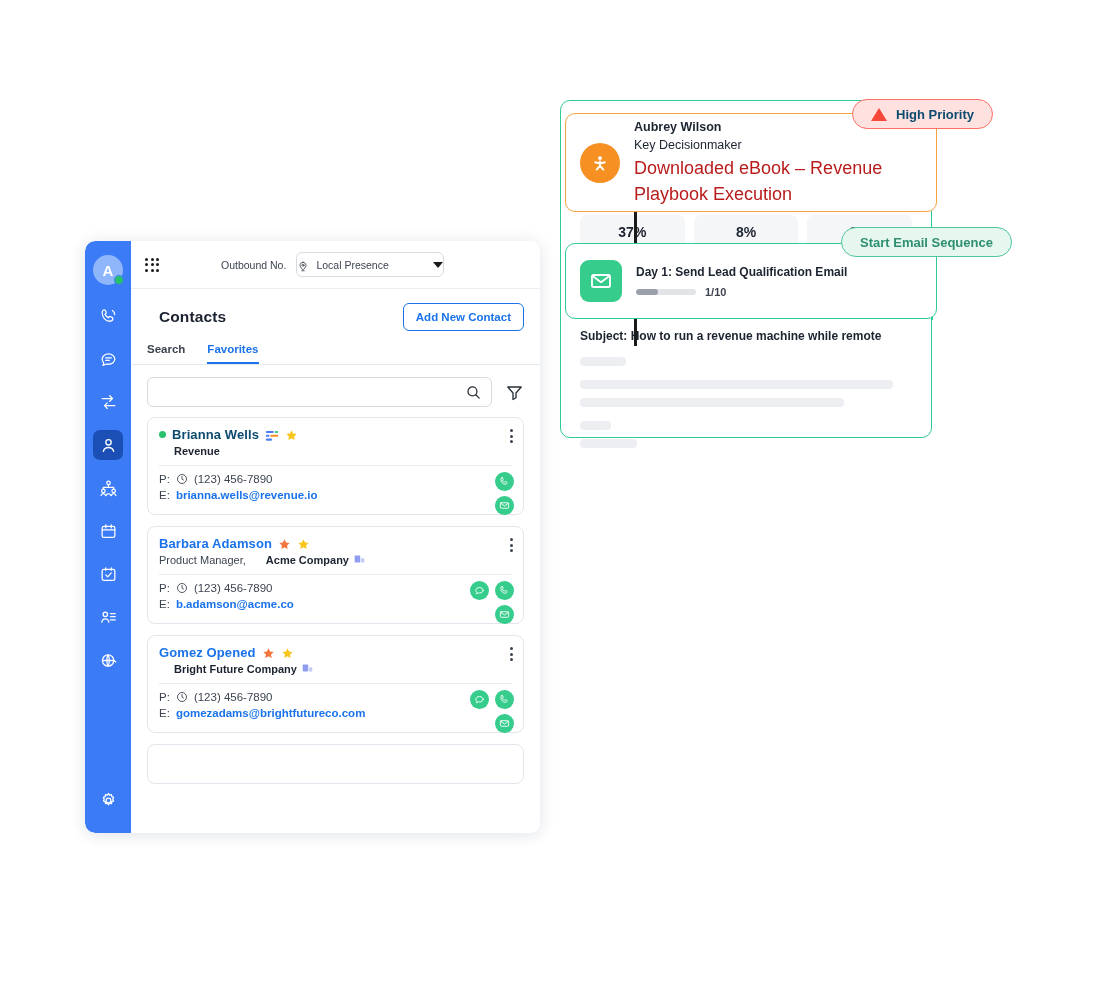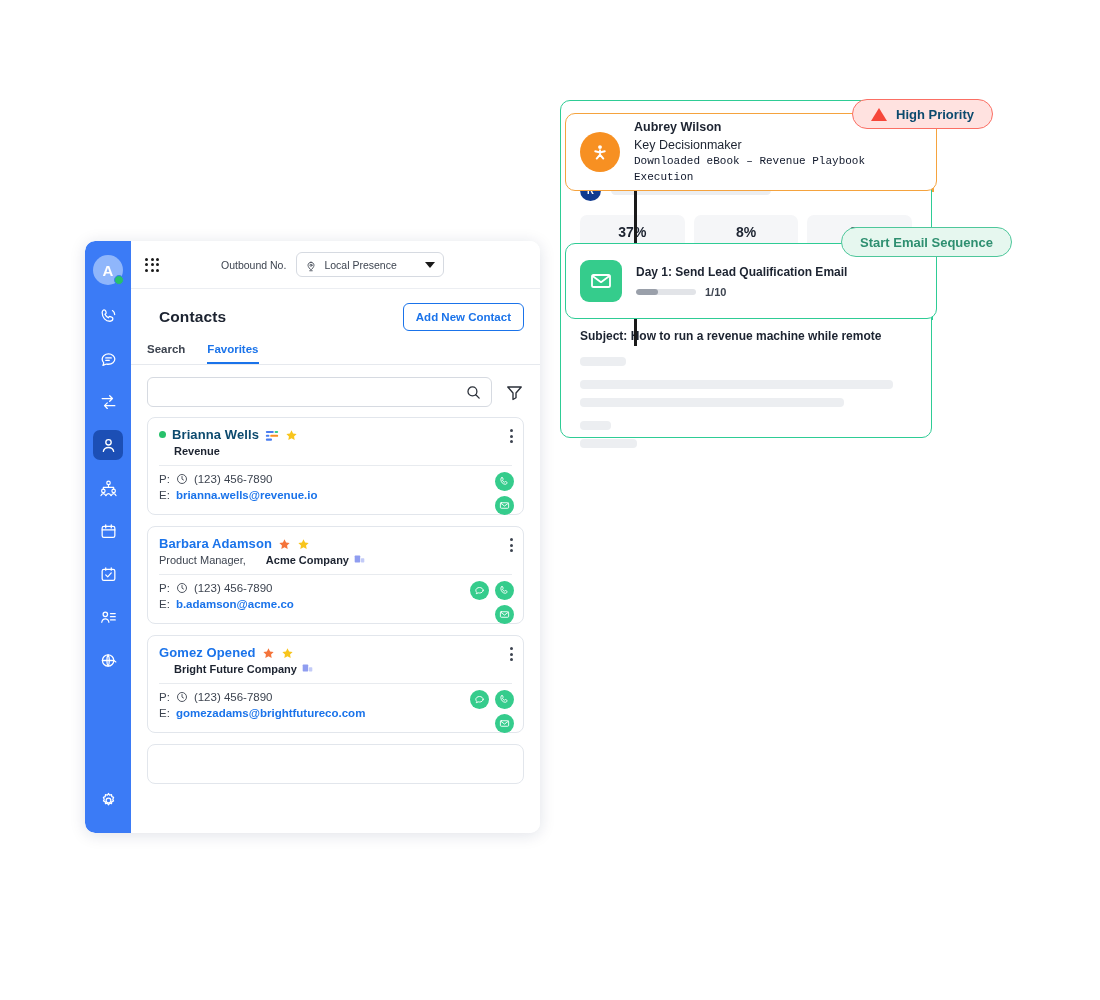--- a/index.html
+++ b/index.html
@@ -58,21 +58,21 @@
     height: 48px; display:flex; align-items:center;
     padding: 0 14px 0 14px; gap: 10px;
     border-bottom: 1px solid #eceef2;
   }
   .grid-dots { display:grid; grid-template-columns: repeat(3, 3px); gap: 2.5px; }
   .grid-dots i { width:3px; height:3px; background:#1a1a1a; border-radius:50%; display:block; }
   .ob-label { margin-left: 52px; font-size: 10.5px; color:#3d4450; }
   .ob-select {
     display:flex; align-items:center; gap:7px;
     border:1px solid #d6dae1; border-radius: 6px;
-    height: 25px; padding: 0 8px; min-width: 148px;
+    height: 25px; padding: 0 0; min-width: 148px;
   }
   .ob-select .pin { width:12px; height:12px; }
   .ob-value { font-size: 10.5px; color:#3d4450; flex:1 1 auto; }
   .caret { width:0;height:0;border-left:5px solid transparent;border-right:5px solid transparent;border-top:6px solid #1a1a1a; }
 
   .head-row { display:flex; align-items:center; justify-content:space-between; padding: 14px 16px 6px 28px; }
   .page-title { font-size: 15.5px; font-weight: 700; color:#1c2330; letter-spacing:.1px; }
   .btn-outline {
     border: 1.4px solid #1a73ea; color:#1a73ea; background:#fff;
     border-radius: 6px; font-size: 11.5px; font-weight: 600;
@@ -117,26 +117,26 @@
 
   
   .flow { position:absolute; left:560px; top:100px; width:470px; height:600px; }
 
   .conn-v { position:absolute; background:#1a1a1a; width:3px; }
   .conn-thin { position:absolute; width:2px; }
 
   .node {
     position:absolute; background:#fff; border-radius:10px;
   }
-  .node-lead { left:5px; top:13px; width:372px; height:78px; border:1.7px solid #f5a33e; display:flex; align-items:center; padding: 0 14px; gap:14px; }
+  .node-lead { left:5px; top:13px; width:372px; height:99px; border:1.7px solid #f5a33e; display:flex; align-items:center; padding: 0 14px; gap:14px; }
   .lead-av { width:40px;height:40px;border-radius:50%;background:#f79022; display:flex;align-items:center;justify-content:center; flex:0 0 40px; }
   .lead-txt { line-height:1.45; }
   .lead-name { font-size:12.5px; font-weight:700; color:#1c2330; }
   .lead-role { font-size:12.5px; color:#1c2330; }
-  .lead-note { font-size:11px; color:#0f172a;font-family:Liberation Mono, monospace; }
+  .lead-note { font-size:18px; color:#b91c1c; }
 
   .node-email { left:5px; top:143px; width:372px; height:76px; border:1.7px solid #2ecc95; display:flex; align-items:center; padding: 0 14px; gap:14px; }
   .mail-ic { width:42px;height:42px;border-radius:9px;background:#35cc8c; display:flex;align-items:center;justify-content:center; flex:0 0 42px; }
   .email-title { font-size:12px; font-weight:700; color:#1c2330; }
   .prog-row { display:flex; align-items:center; gap:9px; margin-top:7px; }
   .prog-track { width:60px;height:6px;border-radius:3px;background:#e2e4e8; position:relative; overflow:hidden; }
   .prog-fill { position:absolute; left:0; top:0; height:100%; width:22px; border-radius:3px; background:#9aa0aa; }
   .prog-txt { font-size:11px; color:#3d4450; font-weight:600; }
 
   .pill {

